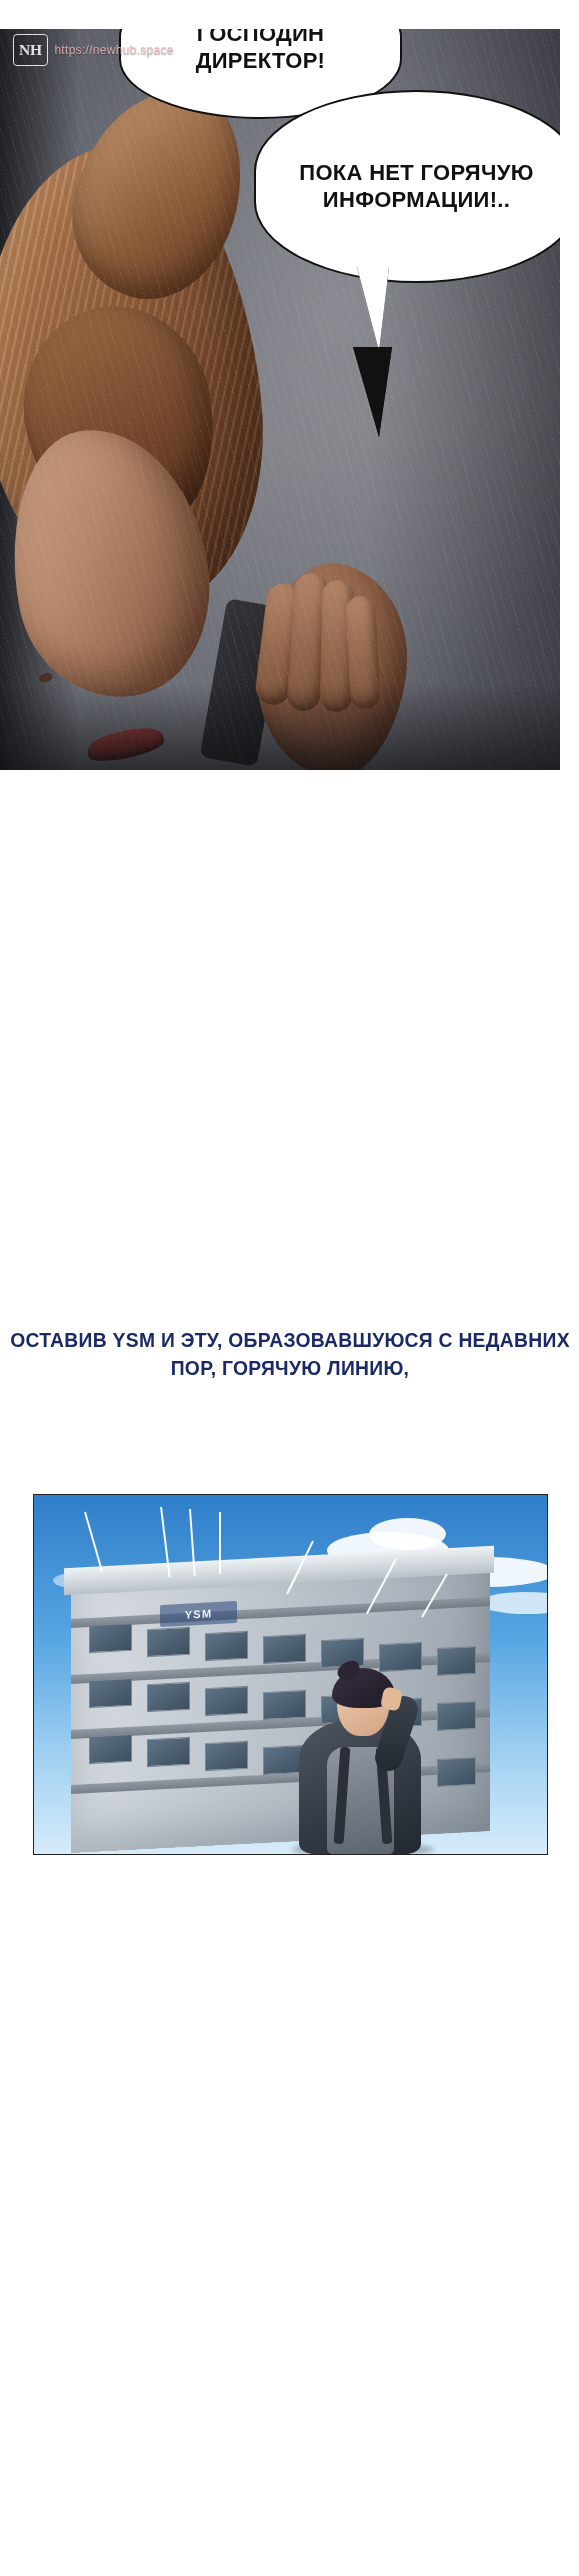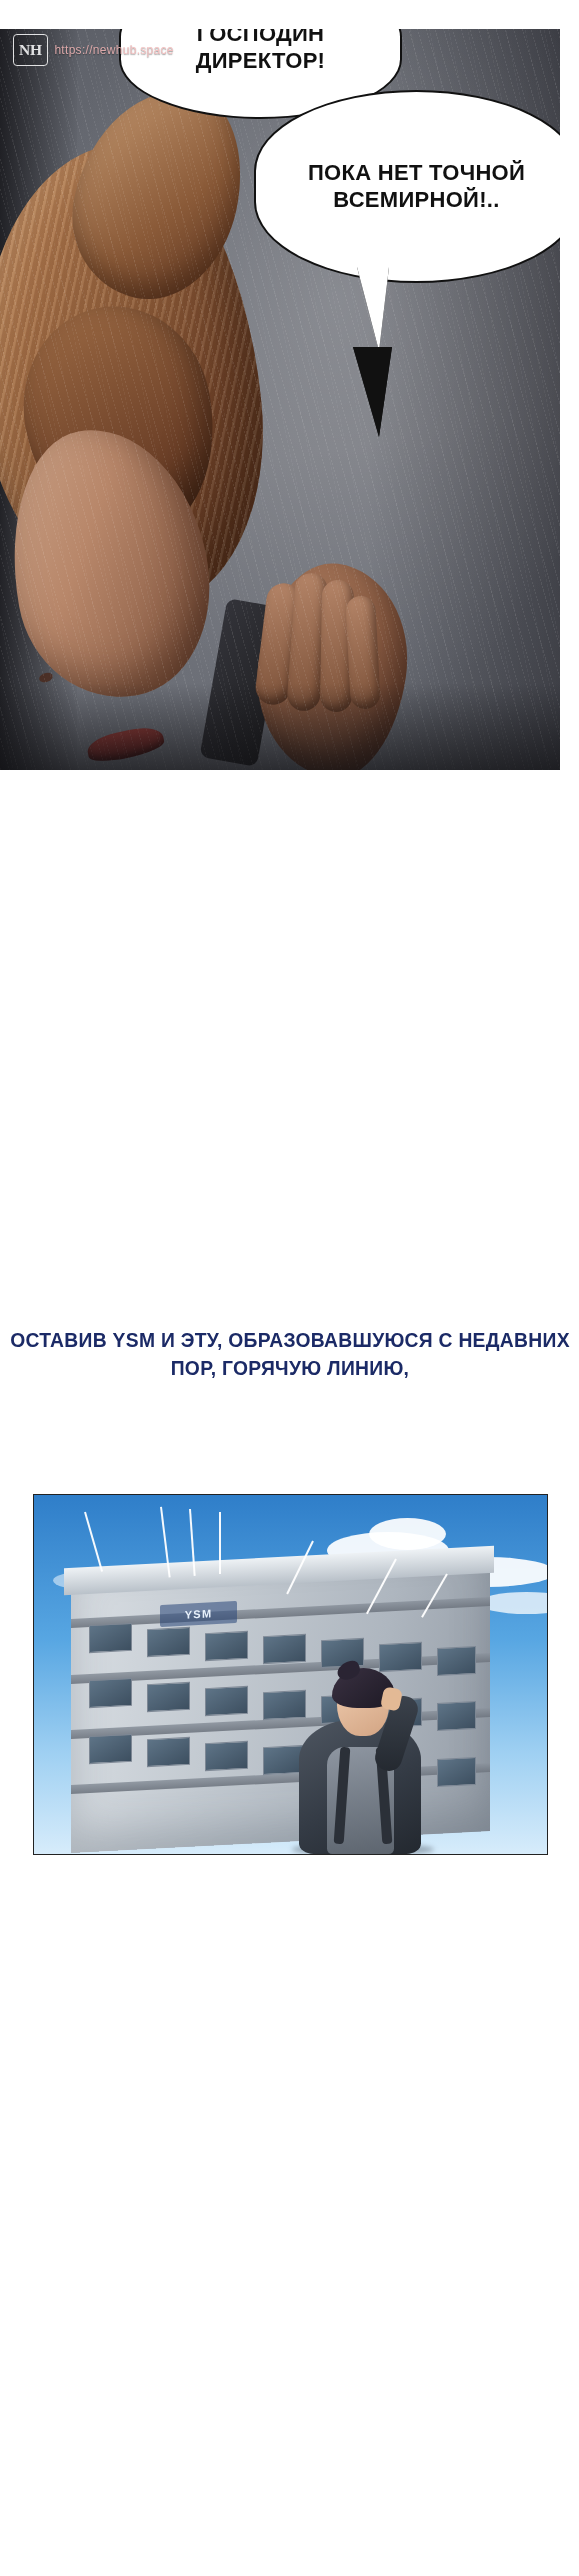--- a/index.html
+++ b/index.html
@@ -498,21 +498,21 @@
     <div class="finger f1"></div>
     <div class="finger f2"></div>
     <div class="finger f3"></div>
     <div class="finger f4"></div>
 
     <div class="rain-streaks"></div>
     <div class="rain-bottom-dark"></div>
 
     <div class="bubble bubble-top">ГОСПОДИН ДИРЕКТОР!</div>
 
-    <div class="bubble bubble-main">ПОКА НЕТ ТОЧНОЙ ВСЕМИРНОЙ!..</div>
+    <div class="bubble bubble-main">ПОКА НЕТ ГОРЯЧУЮ ИНФОРМАЦИИ!..</div>
     <div class="bubble-tail"></div>
 
     <div class="watermark">
       <div class="wm-logo">NH</div>
       <div class="wm-text">https://newhub.space</div>
     </div>
   </div>
 
   <div class="gap-white"></div>
 

